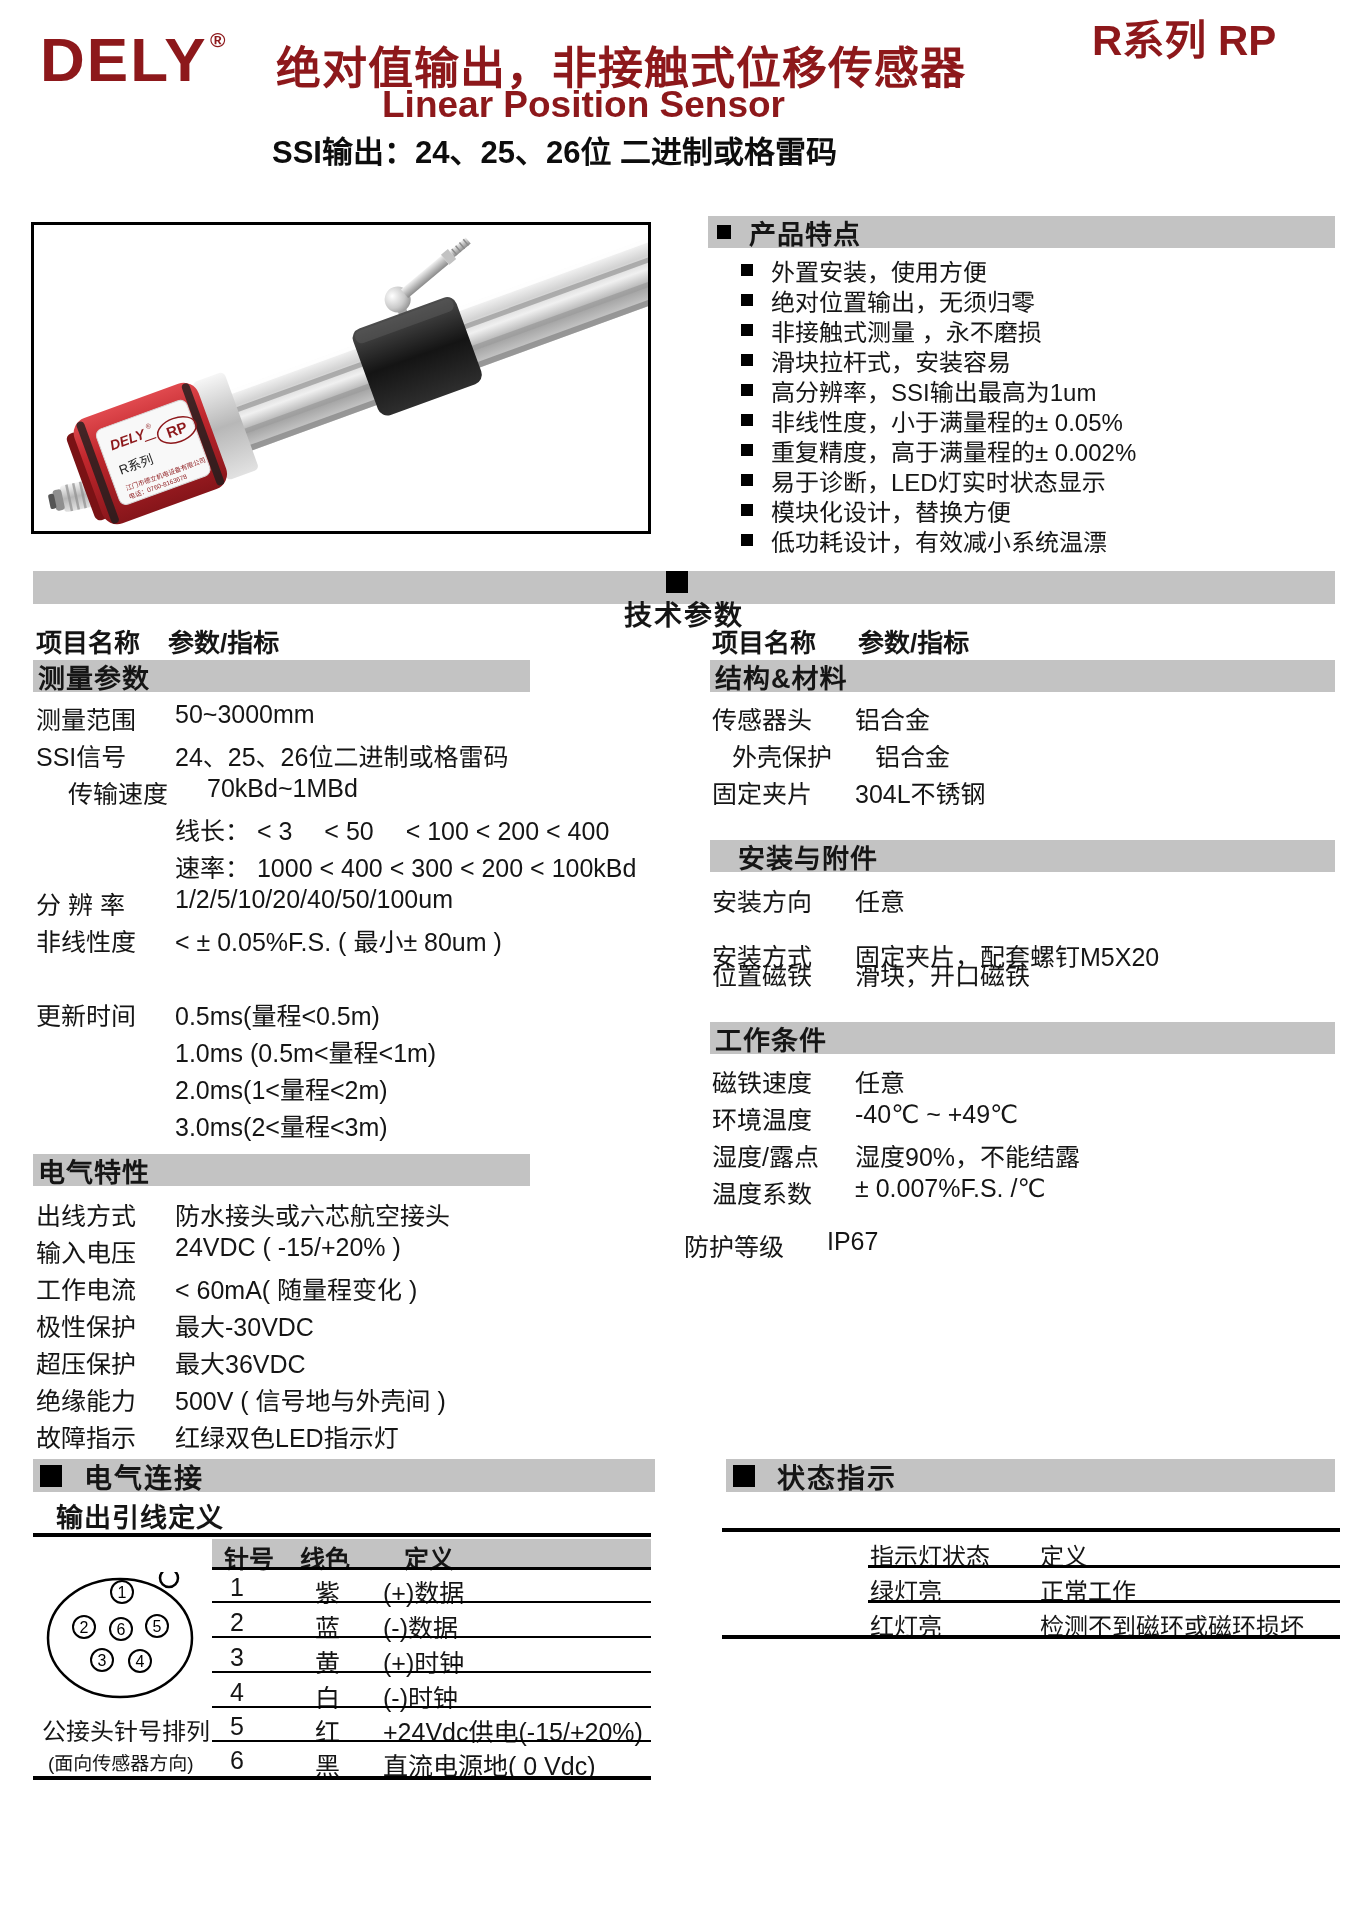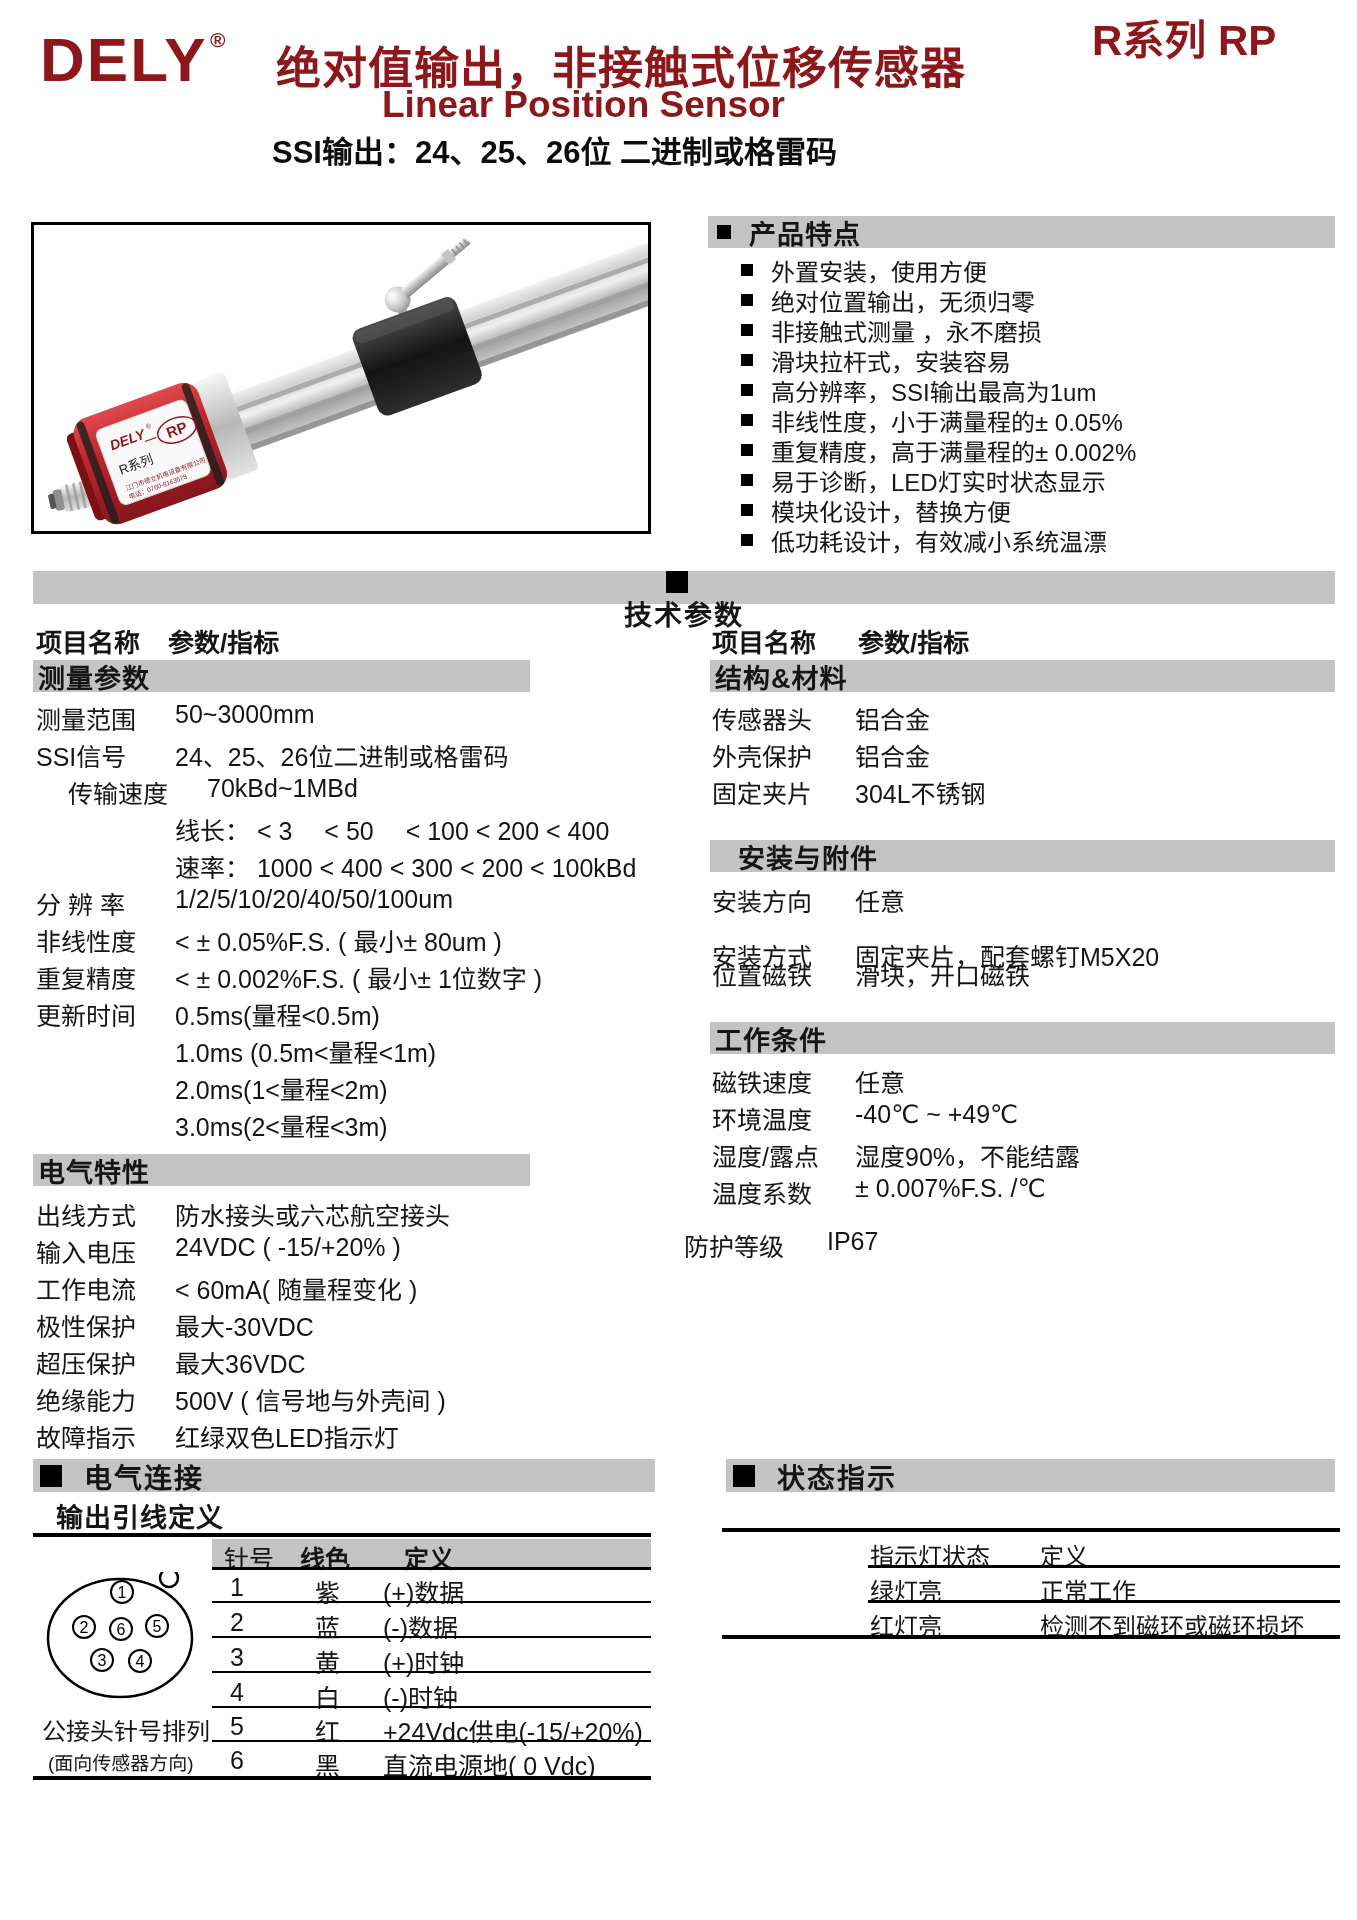--- a/index.html
+++ b/index.html
@@ -226,24 +226,20 @@
       <span>速率：  1000  &lt; 400 &lt; 300 &lt; 200 &lt; 100kBd</span>
     </div>
   <div class="srow" style="left:36px;top:885px;">
       <span class="lb" style="width:139px;">分 辨 率</span>
       <span>1/2/5/10/20/40/50/100um</span>
     </div>
   <div class="srow" style="left:36px;top:922px;">
       <span class="lb" style="width:139px;">非线性度</span>
       <span>&lt; ± 0.05%F.S. ( 最小± 80um )</span>
     </div>
-  <div class="srow" style="left:36px;top:959px;">
-      <span class="lb" style="width:139px;">重复精度</span>
-      <span>&lt; ± 0.002%F.S. ( 最小± 1位数字 )</span>
-    </div>
   <div class="srow" style="left:36px;top:996px;">
       <span class="lb" style="width:139px;">更新时间</span>
       <span>0.5ms(量程&lt;0.5m)</span>
     </div>
   <div class="srow" style="left:36px;top:1033px;">
       <span class="lb" style="width:139px;"></span>
       <span>1.0ms (0.5m&lt;量程&lt;1m)</span>
     </div>
   <div class="srow" style="left:36px;top:1070px;">
       <span class="lb" style="width:139px;"></span>
@@ -287,21 +283,21 @@
     </div>
 
   <div class="bar-sub" style="left:710px;top:660px;width:625px;">
       <span>结构&amp;材料</span>
     </div>
   <div class="srow" style="left:712px;top:700px;">
       <span class="lb" style="width:143px;">传感器头</span>
       <span>铝合金</span>
     </div>
   <div class="srow" style="left:712px;top:737px;">
-      <span class="lb" style="width:143px;">外壳保护</span>
+      <span class="lb" style="width:143px;margin-left:20px;">外壳保护</span>
       <span>铝合金</span>
     </div>
   <div class="srow" style="left:712px;top:774px;">
       <span class="lb" style="width:143px;">固定夹片</span>
       <span>304L不锈钢</span>
     </div>
 
   <div class="bar-sub" style="left:710px;top:840px;width:625px;padding-left:28px;">
       <span>安装与附件</span>
     </div>
@@ -365,21 +361,21 @@
       <circle cx="102" cy="89" r="11" fill="#fff" stroke="#000" stroke-width="2"></circle>
       <text x="102" y="95">4</text>
     </g>
   </svg>
   <div class="caption1">公接头针号排列</div>
   <div class="caption2">(面向传感器方向)</div>
 
   <div class="abs" style="left:33px;top:1533px;width:618px;height:250px;">
     <div class="hline" style="left:0;top:0;width:618px;height:4px;"></div>
     <div style="position:absolute;left:179px;top:6px;width:439px;height:28px;background:var(--bar_gray,#c3c3c3);">
-      <span class="tcell" style="left:12px;top:0;font-weight:normal;">针号</span>
+      <span class="tcell" style="left:12px;top:0;font-weight:bold;">针号</span>
       <span class="tcell" style="left:88px;top:0;font-weight:bold;">线色</span>
       <span class="tcell" style="left:192px;top:0;font-weight:bold;">定义</span>
     </div>
     <div class="hline" style="left:179px;top:34px;width:439px;height:3px;"></div>
 
     <span class="tcell" style="left:197px;top:40px;">1</span>
     <span class="tcell" style="left:282px;top:40px;">紫</span>
     <span class="tcell" style="left:350px;top:40px;">(+)数据</span>
     <div class="hline" style="left:179px;top:68px;width:439px;height:2px;"></div>
 

